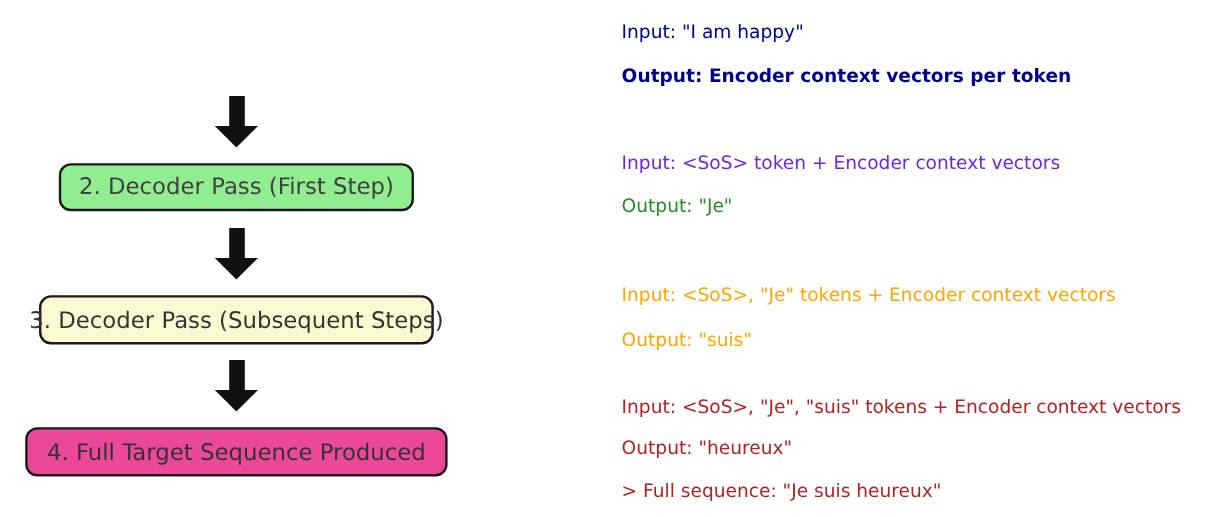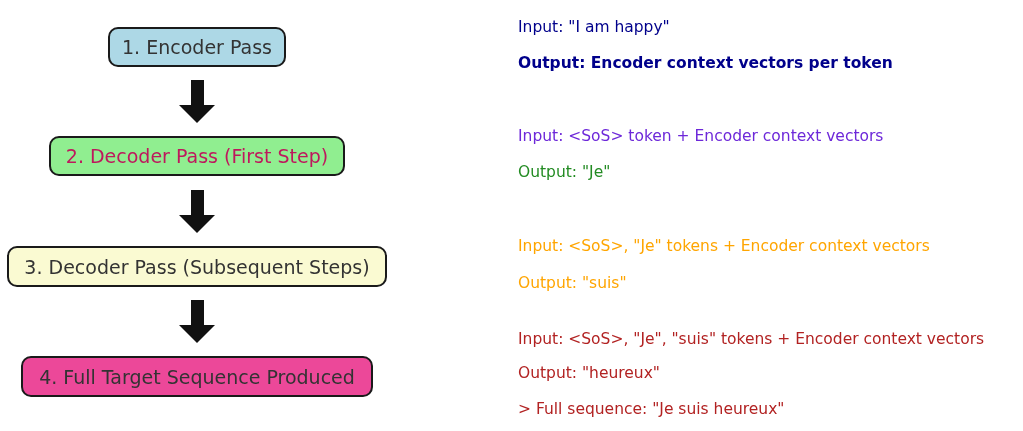--- a/index.html
+++ b/index.html
@@ -9,21 +9,21 @@
   }
   
   .box {
     position:absolute; left:197px; transform:translateX(-50%);
     display:flex; align-items:center; justify-content:center;
     border:2px solid #1a1a1a; border-radius:10px;
     font-size:19px; color:#333333; white-space:nowrap; box-sizing:border-box;
   }
   .b0 { top:27px;  width:178px; height:40px; }
   .b1 { top:136px; width:296px; height:40px; }
-  .b2 { top:246px; width:380px; height:41px; }
+  .b2 { top:246px; width:329px; height:41px; }
   .b3 { top:356px; width:352px; height:41px; }
   
   .arrow { position:absolute; left:197px; transform:translateX(-50%); }
   .a0 { top:80px; } .a1 { top:190px; } .a2 { top:300px; }
   .arrow .stem { width:13px; height:25px; margin:0 auto; background:#111111; }
   .arrow .head {
     width:0; height:0; margin:0 auto;
     border-left:18px solid transparent; border-right:18px solid transparent;
     border-top:18px solid #111111;
   }
@@ -35,28 +35,27 @@
   .n0 { top:18px; }  .n1 { top:54px; }
   .n2 { top:127px; } .n3 { top:163px; }
   .n4 { top:237px; } .n5 { top:274px; }
   .n6 { top:330px; } .n7 { top:364px; } .n8 { top:400px; }
 </style>
 </head>
 <body>
 
 <div class="canvas">
 
-  <div class="box b0" style="background: rgb(173, 216, 230); border-color: rgb(26, 26, 26); color: rgb(51, 51, 51);">1. Encoder Pass</div>
 
   <div class="arrow a0">
     <div class="stem" style="background: rgb(17, 17, 17);"></div>
     <div class="head" style="border-top-color: rgb(17, 17, 17);"></div>
   </div>
 
-  <div class="box b1" style="background: rgb(144, 238, 144); border-color: rgb(26, 26, 26); color: #be185d;">2. Decoder Pass (First Step)</div>
+  <div class="box b1" style="background: rgb(144, 238, 144); border-color: rgb(26, 26, 26); color: #404040;">2. Decoder Pass (First Step)</div>
 
   <div class="arrow a1">
     <div class="stem" style="background: rgb(17, 17, 17);"></div>
     <div class="head" style="border-top-color: rgb(17, 17, 17);"></div>
   </div>
 
   <div class="box b2" style="background: rgb(250, 250, 210); border-color: rgb(26, 26, 26); color: rgb(51, 51, 51);">3. Decoder Pass (Subsequent Steps)</div>
 
   <div class="arrow a2">
     <div class="stem" style="background: rgb(17, 17, 17);"></div>

